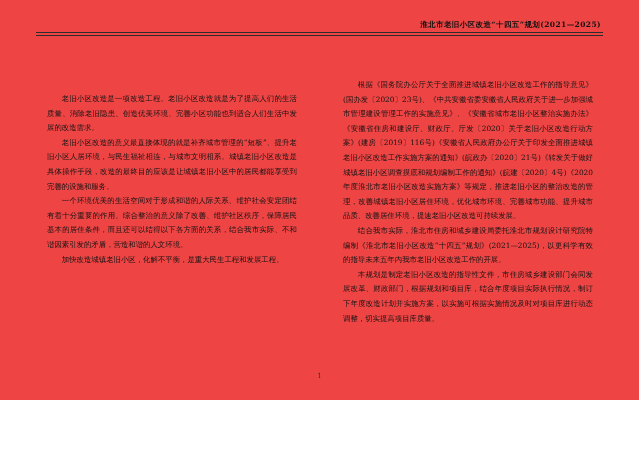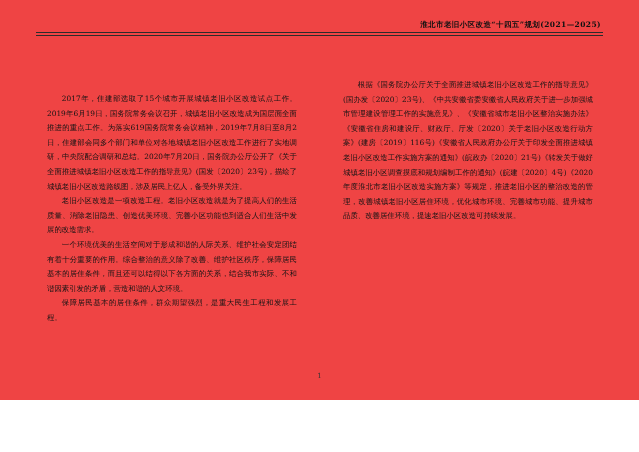--- a/index.html
+++ b/index.html
@@ -88,25 +88,27 @@
 <body>
 
 <div class="page">
 
   <div class="header">淮北市老旧小区改造“十四五”规划(2021—2025)</div>
   <div class="header-rule"></div>
   <div class="header-rule2"></div>
 
 
   <div class="col left">
-    <p>2017年，住建部选取了15个城市开展城镇老旧小区改造试点工作。2019年6月19日，国务院常务会议召开，城镇老旧小区改造成为国层面全面推进的重点工作。为落实619国务院常务会议精神，2019年7月8日至8月2日，住建部会同多个部门和单位对各地城镇老旧小区改造工作进行了实地调研，中央院配合调研和总结。2020年7月20日，国务院办公厅公开了《关于全面推进城镇老旧小区改造工作的指导意见》(国发〔2020〕23号)，描绘了城镇老旧小区改造路线图，涉及居民上亿人，备受外界关注。</p>
     <p>老旧小区改造是一项改造工程。老旧小区改造就是为了提高人们的生活质量、消除老旧隐患、创造优美环境、完善小区功能也到适合人们生活中发展的改造需求。</p>
+    <p>老旧小区改造的意义最直接体现的就是补齐城市管理的“短板”、提升老旧小区人居环境，与民生福祉相连，与城市文明相系。城镇老旧小区改造是具体操作手段，改造的最终目的应该是让城镇老旧小区中的居民都能享受到完善的设施和服务。</p>
     <p>一个环境优美的生活空间对于形成和谐的人际关系、维护社会安定团结有着十分重要的作用。综合整治的意义除了改善、维护社区秩序，保障居民基本的居住条件，而且还可以结得以下各方面的关系，结合我市实际、不和谐因素引发的矛盾，营造和谐的人文环境。</p>
-    <p>保障居民基本的居住条件，群众期望强烈，是重大民生工程和发展工程。</p>
+    <p>加快改造城镇老旧小区，化解不平衡，是重大民生工程和发展工程。</p>
   </div>
 
   <div class="col right">
     <p>根据《国务院办公厅关于全面推进城镇老旧小区改造工作的指导意见》(国办发〔2020〕23号)、《中共安徽省委安徽省人民政府关于进一步加强城市管理建设管理工作的实施意见》、《安徽省城市老旧小区整治实施办法》《安徽省住房和建设厅、财政厅、厅发〔2020〕关于老旧小区改造行动方案》(建房〔2019〕116号)《安徽省人民政府办公厅关于印发全面推进城镇老旧小区改造工作实施方案的通知》(皖政办〔2020〕21号)《转发关于做好城镇老旧小区调查摸底和规划编制工作的通知》(皖建〔2020〕4号)《2020年度淮北市老旧小区改造实施方案》等规定，推进老旧小区的整治改造的管理，改善城镇老旧小区居住环境，优化城市环境、完善城市功能、提升城市品质、改善居住环境，提速老旧小区改造可持续发展。</p>
+    <p>结合我市实际，淮北市住房和城乡建设局委托淮北市规划设计研究院特编制《淮北市老旧小区改造“十四五”规划》(2021—2025)，以更科学有效的指导未来五年内我市老旧小区改造工作的开展。</p>
+    <p>本规划是制定老旧小区改造的指导性文件，市住房城乡建设部门会同发展改革、财政部门，根据规划和项目库，结合年度项目实际执行情况，制订下年度改造计划并实施方案，以实施可根据实施情况及时对项目库进行动态调整，切实提高项目库质量。</p>
   </div>
 
   <div class="page-number">1</div>
 
 </div>
 
 </body></html>

